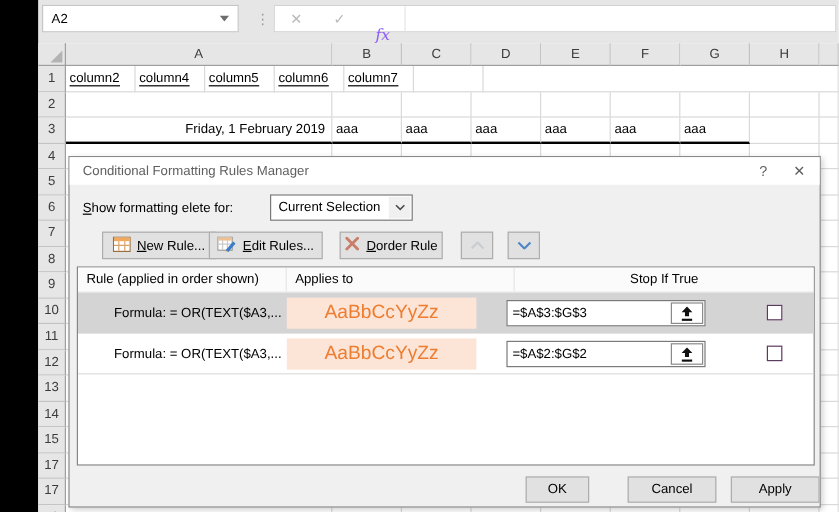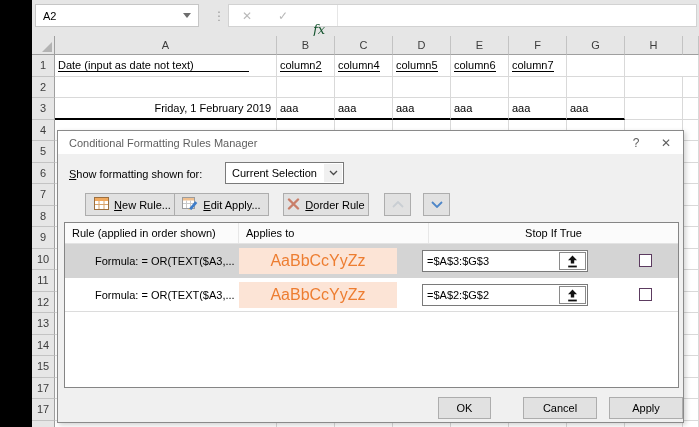--- a/index.html
+++ b/index.html
@@ -21,21 +21,21 @@
   .black-strip{position:absolute;left:0;top:0;width:32px;height:427px;background:#000;}
   
   #topbar{position:absolute;left:32px;top:0;width:667px;height:36px;background:#e6e6e6;}
   .namebox{position:absolute;left:3px;top:4px;width:164px;height:23px;background:#fff;
     border:1px solid #c6c6c6;display:flex;align-items:center;padding:0 7px;}
   .nb-arrow{margin-left:auto;display:flex;align-items:center;}
   .dots{position:absolute;left:181px;top:10px;color:#9a9a9a;font-size:12px;line-height:12px;}
   .fxbar{position:absolute;left:196px;top:4px;right:2px;height:23px;background:#fff;
     border:1px solid #d2d2d2;display:flex;align-items:center;}
   .fxbtn{width:36px;text-align:center;font-size:12px;color:#b9b9b9;}
-  .fxbtn.fx{color:#14532d;font-family:"DejaVu Serif",serif;font-style:italic;font-size:13px;margin-top:27px;}
+  .fxbtn.fx{color:#8b5cf6;font-family:"DejaVu Serif",serif;font-style:italic;font-size:13px;margin-top:27px;}
   .formula-input{flex:1;height:100%;border-left:1px solid #e6e6e6;}
   
   #grid{position:absolute;left:32px;top:36px;width:667px;height:391px;background:#fff;}
   .hdr-row{display:flex;height:19px;}
   .corner{width:23px;background:#e6e6e6;border-right:1px solid #9f9f9f;border-bottom:1px solid #9f9f9f;position:relative;}
   .corner .tri{position:absolute;right:2px;bottom:2px;width:0;height:0;
     border-left:10px solid transparent;border-bottom:10px solid #b3b3b3;}
   .hdr{background:#e6e6e6;border-right:1px solid #c3c3c3;border-bottom:1px solid #9f9f9f;
     text-align:center;line-height:18px;color:#3c3c3c;}
   .colA{width:222px;} .col{width:58px;} .fillc{flex:1;}
@@ -125,23 +125,20 @@
     <div class="hdr col">D</div>
     <div class="hdr col">E</div>
     <div class="hdr col">F</div>
     <div class="hdr col">G</div>
     <div class="hdr col">H</div>
     <div class="hdr fillc"></div>
   </div>
 
   <div class="row">
     <div class="rowhead">1</div>
-    <div class="cell colA">
-        <span class="uwide">Date (input as date not text)</span>
-      </div>
     <div class="cell col">
         <span class="u">column2</span>
       </div>
     <div class="cell col">
         <span class="u">column4</span>
       </div>
     <div class="cell col">
         <span class="u">column5</span>
       </div>
     <div class="cell col">
@@ -380,21 +377,21 @@
 
 <div id="dialog">
   <div class="titlebar">
     <span class="dlg-title">Conditional Formatting Rules Manager</span>
     <span class="tb-btns">
       <span class="tb-btn">?</span>
       <span class="tb-btn">✕</span>
     </span>
   </div>
 
-  <span class="scope-label"><span class="accel">S</span><span>how formatting shown for:</span></span>
+  <span class="scope-label"><span class="accel">S</span><span>how formatting elete for:</span></span>
 
   <div class="combo">
     <span>Current Selection</span>
     <span class="combo-btn">
       <svg width="9" height="6" viewBox="0 0 9 6">
           <polyline points="1,1 4.5,4.5 8,1" fill="none" stroke="#4a4a4a" stroke-width="1.3"></polyline>
         </svg>
     </span>
   </div>
 
@@ -412,21 +409,21 @@
   <div class="tool-btn" id="btn-edit">
     <span>
       <svg width="16" height="13" viewBox="0 0 16 13">
         <rect x="0.5" y="0.5" width="12" height="11" fill="#fff" stroke="#9c9c9c"></rect>
         <rect x="1" y="1" width="11" height="2.5" fill="#f0c090"></rect>
         <path d="M1 6.5 H12 M4.5 3.5 V11 M8.5 3.5 V11" stroke="#c9c9c9" stroke-width="1" fill="none"></path>
         <path d="M7 11.5 L13.2 4.2 L15.3 6 L9.2 13.2 Z" fill="#3d7cc9"></path>
         <path d="M6 13.4 L7 11.5 L9.2 13.2 Z" fill="#f3c987"></path>
       </svg>
     </span>
-    <span><span class="accel">E</span><span>dit Apply...</span></span>
+    <span><span class="accel">E</span><span>dit Rules...</span></span>
   </div>
 
   <div class="tool-btn" id="btn-del">
     <span>
       <svg width="13" height="12" viewBox="0 0 13 12">
           <path class="del-x" d="M2 1.5 L11 10.5 M11 1.5 L2 10.5" stroke-width="2.4" stroke-linecap="round" fill="none"></path>
         </svg>
     </span>
     <span><span class="accel">D</span><span>order Rule</span></span>
   </div>

